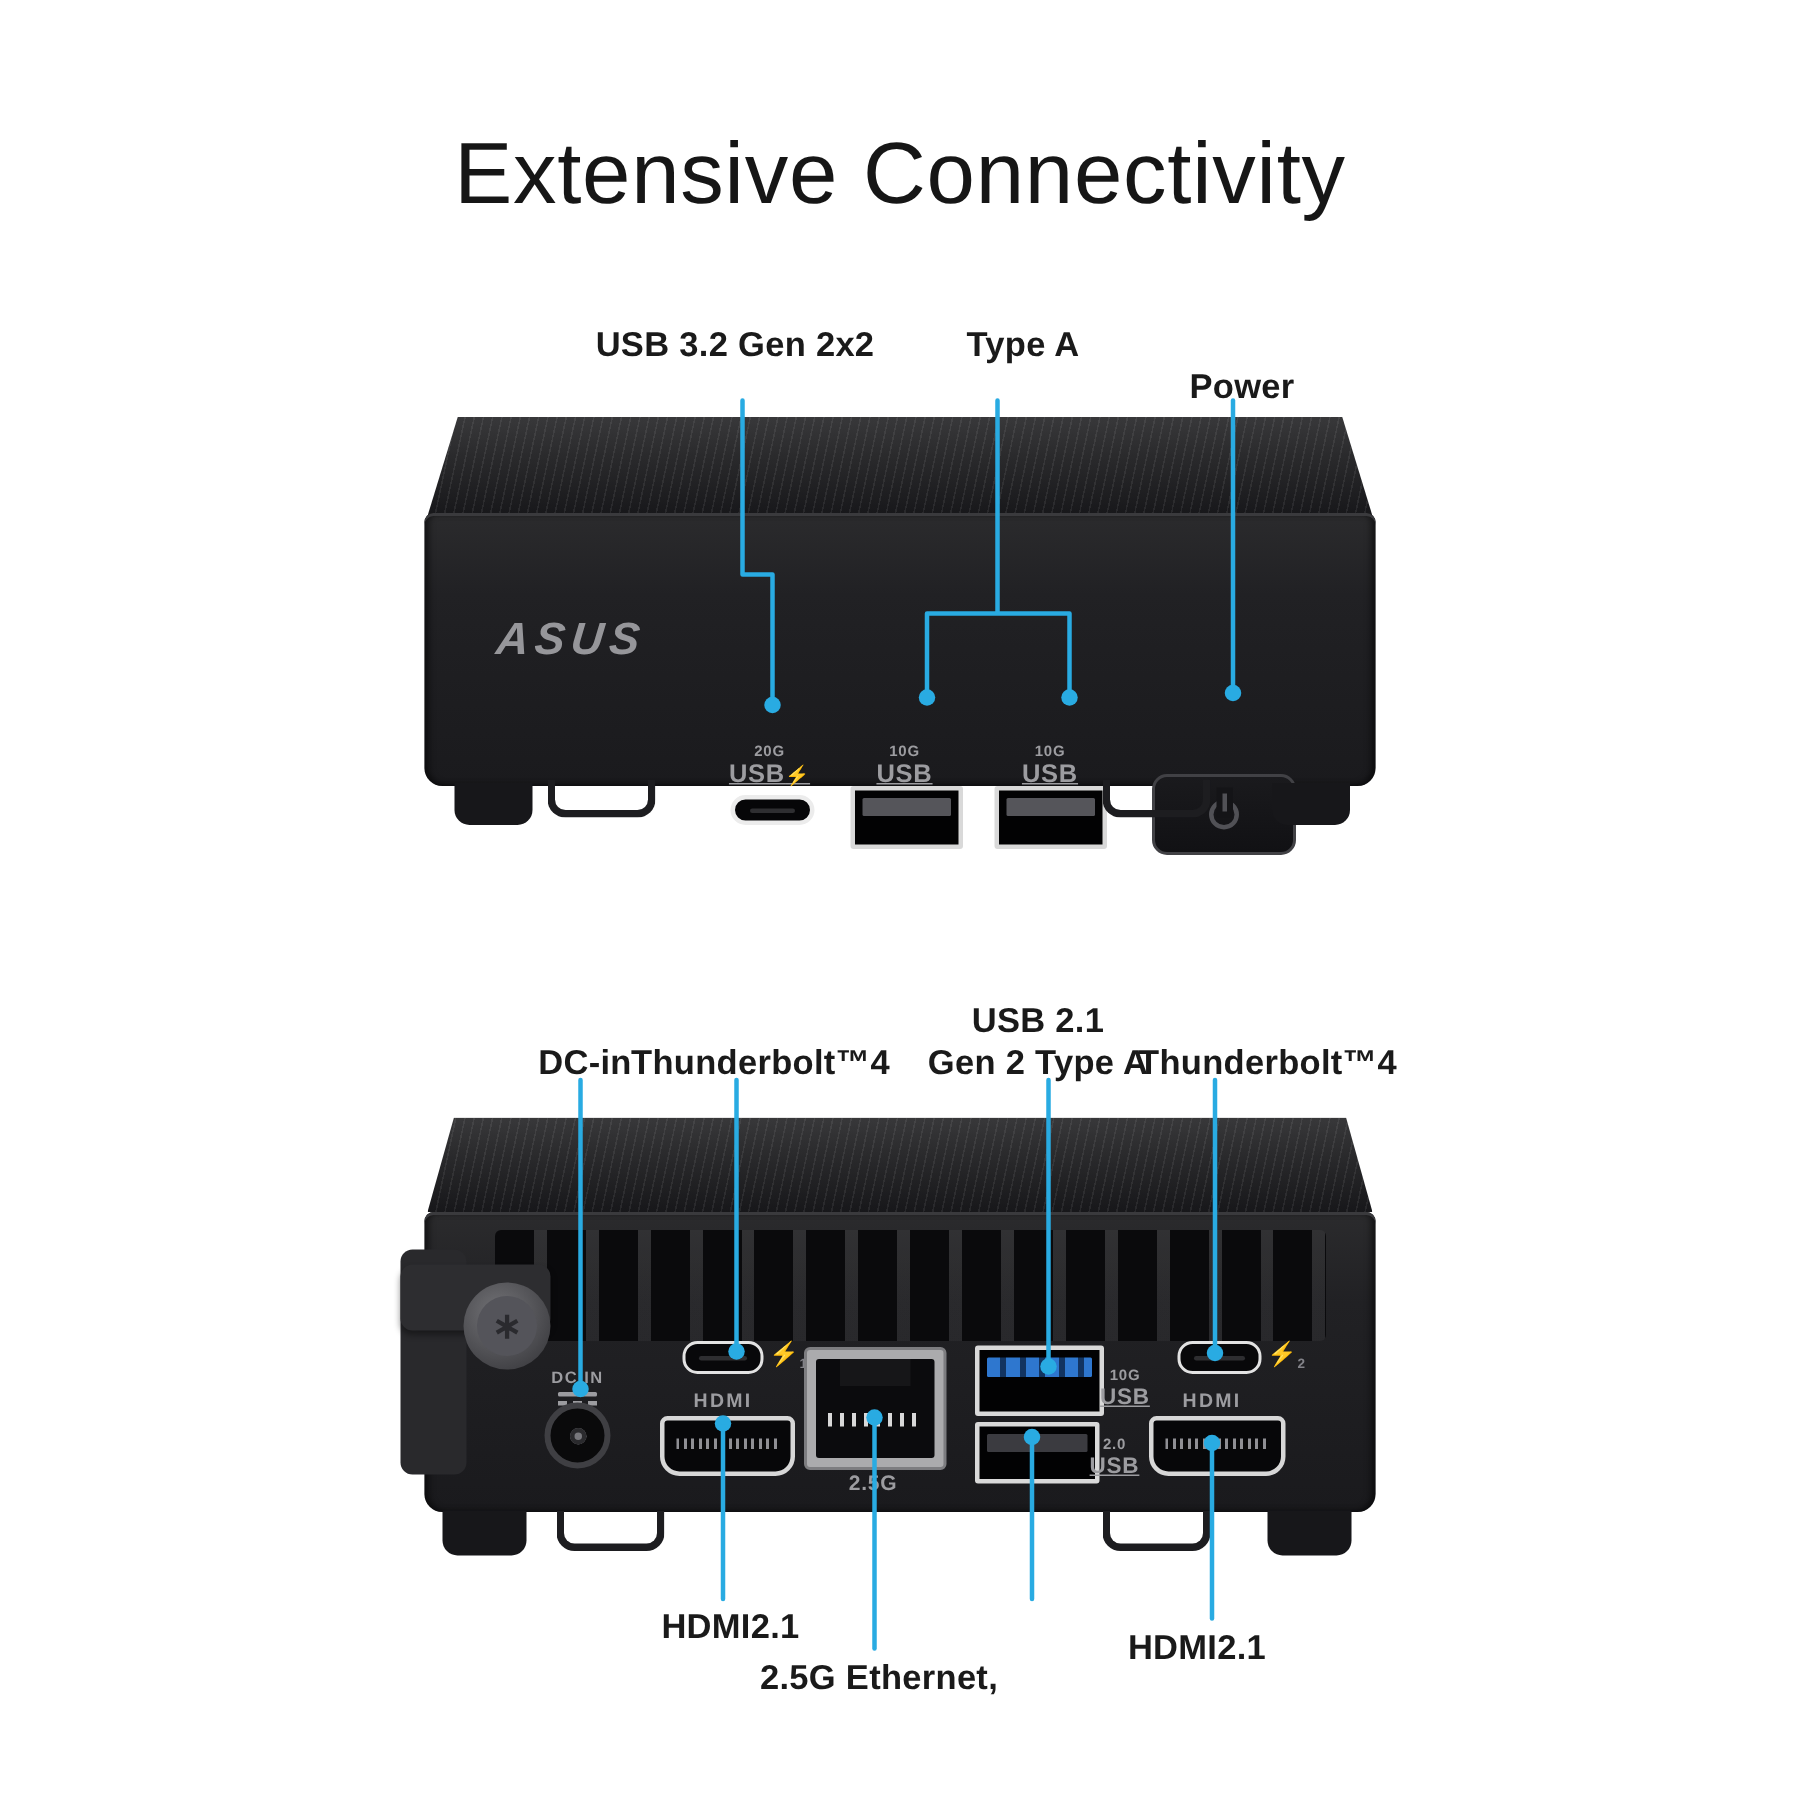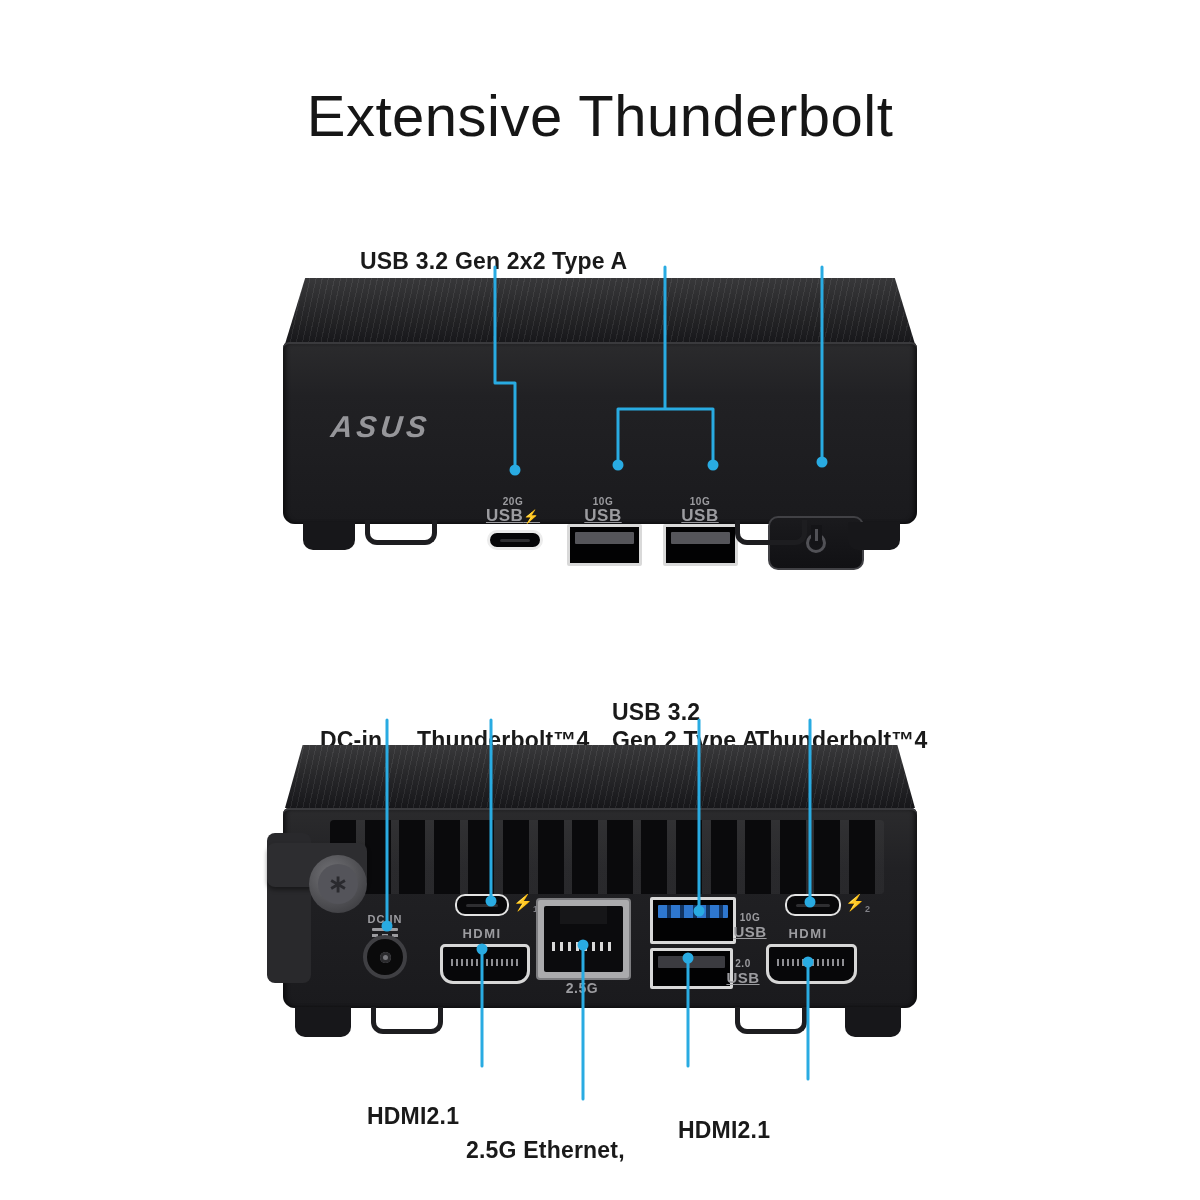--- a/index.html
+++ b/index.html
@@ -7,24 +7,23 @@
     position:relative; width:1200px; height:1200px;
     background:var(--background,#fff); overflow:hidden;
     font-family:"Liberation Sans", sans-serif;
   }
   .title {
     position:absolute; left:0; right:0; top:82px; margin:0;
     text-align:center; font-size:58px; font-weight:400; letter-spacing:0.5px;
     color:var(--heading-text,#161616);
   }
   .callout-label {
-    position:absolute; text-align:left;
+    position:absolute; text-align:center;
     font-size:23px; font-weight:bold; line-height:28px; letter-spacing:0.2px;
     color:var(--label-text,#1a1a1a);
-    margin-top:32px;
   }
   .lines-overlay { position:absolute; left:0; top:0; z-index:30; pointer-events:none; }
   .cl-line { stroke:var(--accent,#29abe2); stroke-width:3; fill:none; stroke-linecap:round; stroke-linejoin:round; }
   .cl-dot  { fill:var(--accent,#29abe2); }
 
   
   .device { position:absolute; z-index:10; }
   .lid {
     position:absolute;
     background:
@@ -91,21 +90,21 @@
   .eth-port { position:absolute; background:#ababad; border:2px solid #7d7d80; border-radius:4px; }
   .eth-port .cavity { position:absolute; inset:6px; background:#0b0b0d; border-radius:2px; }
   .eth-port .tab { position:absolute; left:22px; right:22px; top:6px; height:18px; background:#161618; }
   .eth-port .pins { position:absolute; left:14px; right:14px; top:42px; height:9px; background:repeating-linear-gradient(90deg,#d8d8d8 0 3px, transparent 3px 8px); }
 </style>
 </head>
 <body>
 
 <div class="canvas">
 
-  <h1 class="title">Extensive Thunderbolt</h1>
+  <h1 class="title">Extensive Connectivity</h1>
 
   <div class="callout-label" style="left:360px;top:215px;width:260px;">
     <div>USB 3.2 Gen 2x2</div>
   </div>
   <div class="callout-label" style="left:552px;top:215px;width:260px;">
     <div>Type A</div>
   </div>
   <div class="callout-label" style="left:758px;top:243px;width:140px;">Power</div>
 
   <div class="device" style="left:283px;top:278px;width:634px;height:280px;">
@@ -143,21 +142,21 @@
     </div>
     <div class="foot" style="left:20px;top:244px;width:52px;height:28px;"></div>
     <div class="clip" style="left:82px;top:242px;width:62px;height:20px;"></div>
     <div class="clip" style="left:452px;top:242px;width:62px;height:20px;"></div>
     <div class="foot" style="left:565px;top:244px;width:52px;height:28px;"></div>
   </div>
 
   <div class="callout-label" style="left:320px;top:694px;width:140px;">DC-in</div>
   <div class="callout-label" style="left:417px;top:694px;width:180px;">Thunderbolt™4</div>
   <div class="callout-label" style="left:612px;top:666px;width:160px;">
-    <div>USB 3.2</div>
+    <div>USB 2.1</div>
     <div>Gen 2 Type A</div>
   </div>
   <div class="callout-label" style="left:755px;top:694px;width:180px;">Thunderbolt™4</div>
 
   <div class="device" style="left:283px;top:745px;width:634px;height:300px;">
     <div class="lid" style="left:2px;top:0;width:630px;height:63px;clip-path:polygon(2.8% 0%,97.2% 0%,100% 100%,0% 100%);"></div>
     <div class="face" style="left:0;top:63px;width:634px;height:200px;">
       <div class="vents" style="left:47px;top:12px;width:554px;height:74px;"></div>
 
       <div class="tiny-label" style="left:72px;top:105px;width:60px;">DC IN</div>

